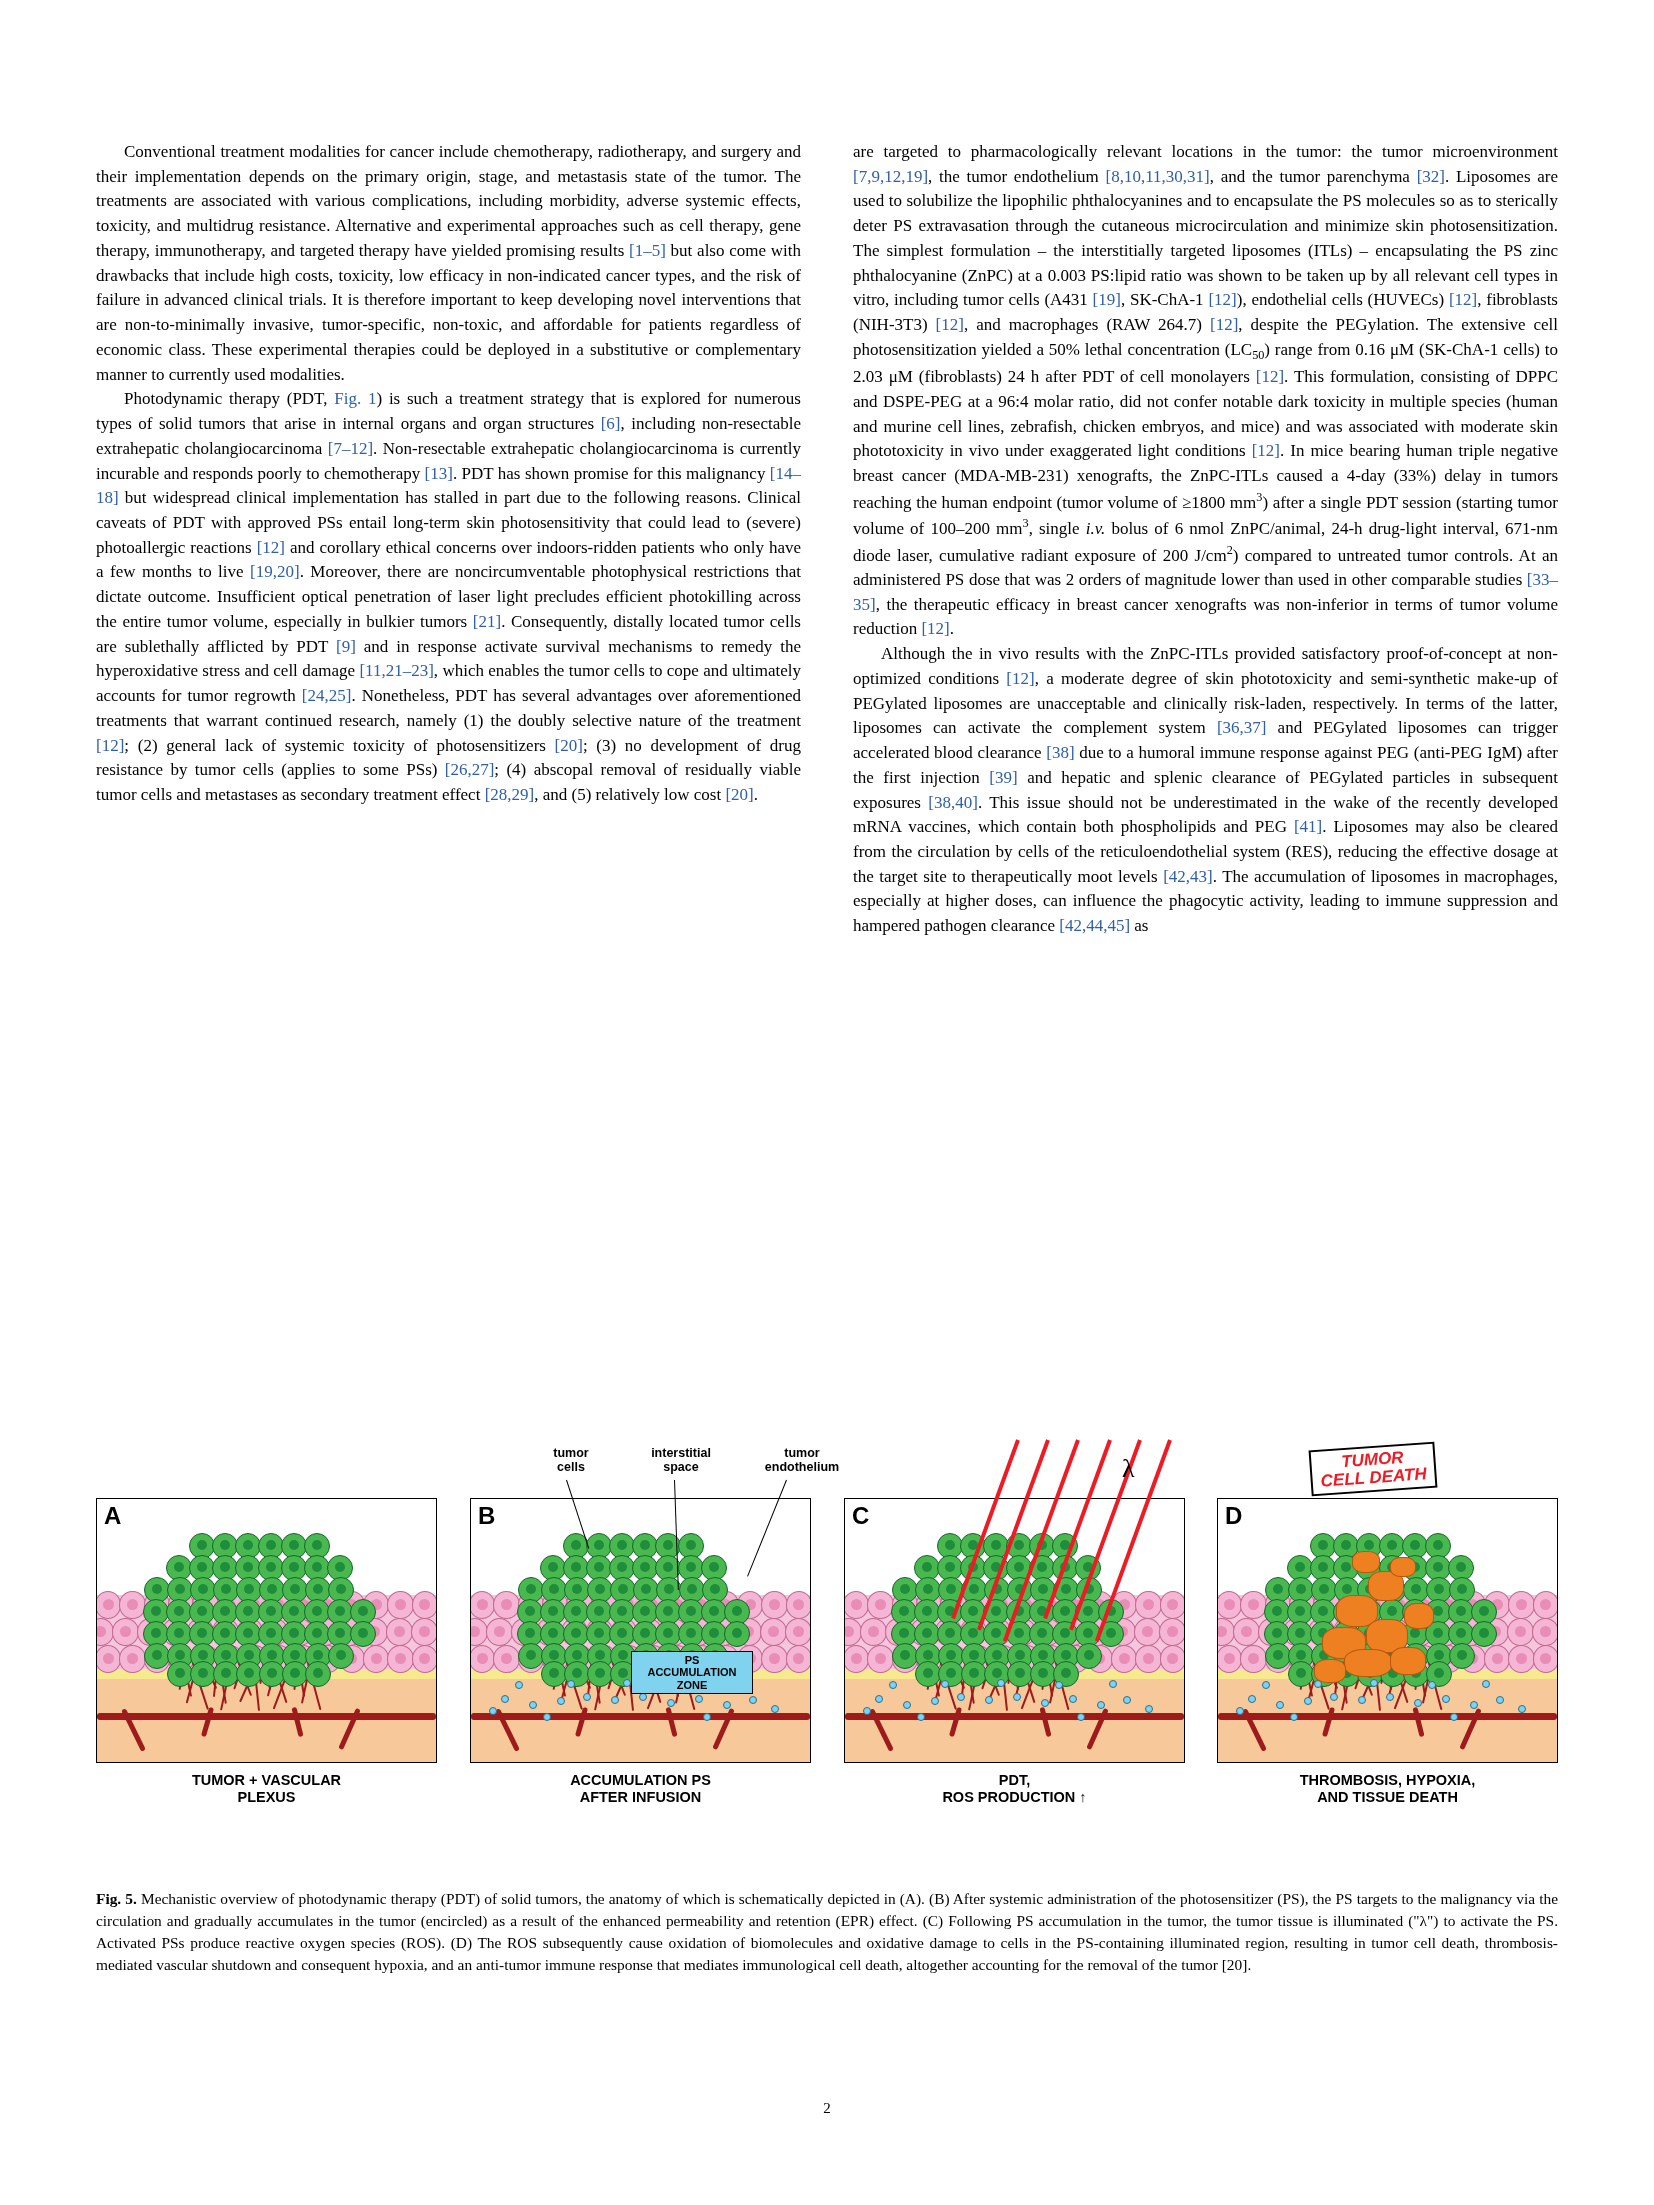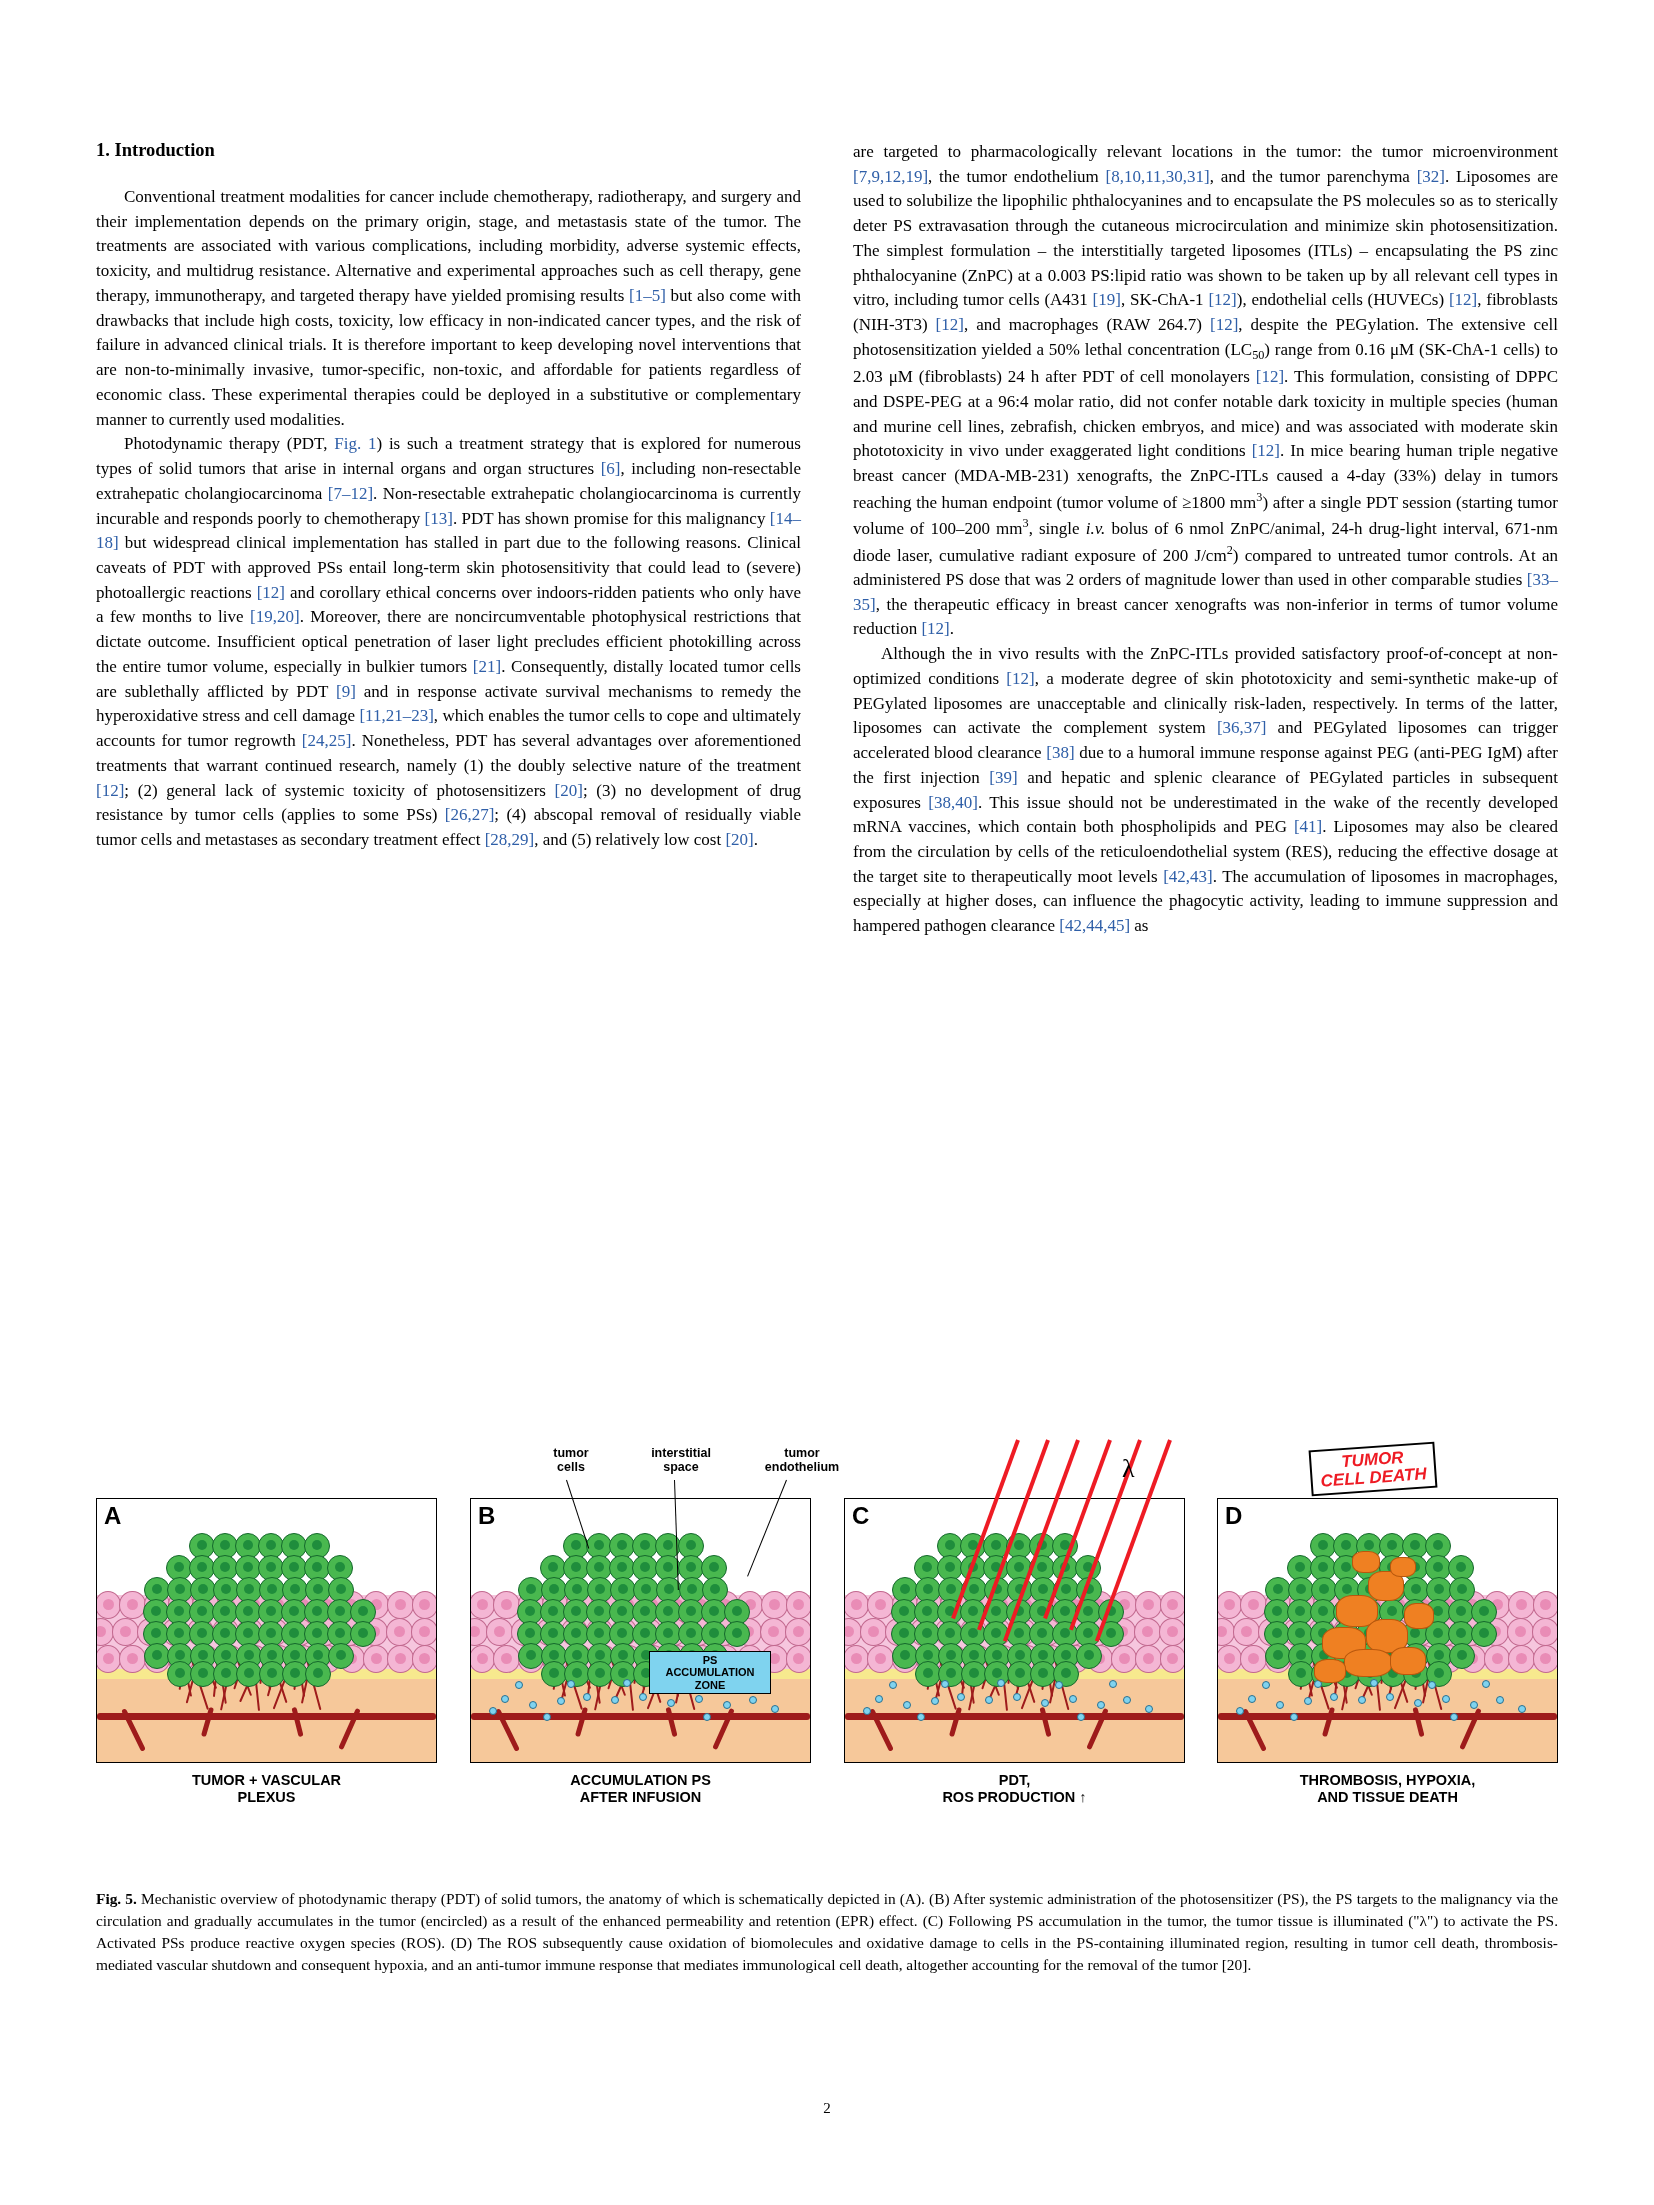--- a/index.html
+++ b/index.html
@@ -143,21 +143,20 @@
 </style>
 </head>
 <body>
 
 <div class="page">
 
 
   <div class="columns">
 
     <div class="col">
-      <h2 class="sec">1.  Introduction</h2>
 
       <p class="body indent">Conventional treatment modalities for cancer include chemotherapy, radiotherapy, and surgery and their implementation depends on the primary origin, stage, and metastasis state of the tumor. The treatments are associated with various complications, including morbidity, adverse systemic effects, toxicity, and multidrug resistance. Alternative and experimental approaches such as cell therapy, gene therapy, immunotherapy, and targeted therapy have yielded promising results <span class="ref">[1–5]</span> but also come with drawbacks that include high costs, toxicity, low efficacy in non-indicated cancer types, and the risk of failure in advanced clinical trials. It is therefore important to keep developing novel interventions that are non-to-minimally invasive, tumor-specific, non-toxic, and affordable for patients regardless of economic class. These experimental therapies could be deployed in a substitutive or complementary manner to currently used modalities.</p>
 
       <p class="body indent">Photodynamic therapy (PDT, <span class="ref">Fig. 1</span>) is such a treatment strategy that is explored for numerous types of solid tumors that arise in internal organs and organ structures <span class="ref">[6]</span>, including non-resectable extrahepatic cholangiocarcinoma <span class="ref">[7–12]</span>. Non-resectable extrahepatic cholangiocarcinoma is currently incurable and responds poorly to chemotherapy <span class="ref">[13]</span>. PDT has shown promise for this malignancy <span class="ref">[14–18]</span> but widespread clinical implementation has stalled in part due to the following reasons. Clinical caveats of PDT with approved PSs entail long-term skin photosensitivity that could lead to (severe) photoallergic reactions <span class="ref">[12]</span> and corollary ethical concerns over indoors-ridden patients who only have a few months to live <span class="ref">[19,20]</span>. Moreover, there are noncircumventable photophysical restrictions that dictate outcome. Insufficient optical penetration of laser light precludes efficient photokilling across the entire tumor volume, especially in bulkier tumors <span class="ref">[21]</span>. Consequently, distally located tumor cells are sublethally afflicted by PDT <span class="ref">[9]</span> and in response activate survival mechanisms to remedy the hyperoxidative stress and cell damage <span class="ref">[11,21–23]</span>, which enables the tumor cells to cope and ultimately accounts for tumor regrowth <span class="ref">[24,25]</span>. Nonetheless, PDT has several advantages over aforementioned treatments that warrant continued research, namely (1) the doubly selective nature of the treatment <span class="ref">[12]</span>; (2) general lack of systemic toxicity of photosensitizers <span class="ref">[20]</span>; (3) no development of drug resistance by tumor cells (applies to some PSs) <span class="ref">[26,27]</span>; (4) abscopal removal of residually viable tumor cells and metastases as secondary treatment effect <span class="ref">[28,29]</span>, and (5) relatively low cost <span class="ref">[20]</span>.</p>
 
     </div>
 
     <div class="col">
       <p class="body">are targeted to pharmacologically relevant locations in the tumor: the tumor microenvironment <span class="ref">[7,9,12,19]</span>, the tumor endothelium <span class="ref">[8,10,11,30,31]</span>, and the tumor parenchyma <span class="ref">[32]</span>. Liposomes are used to solubilize the lipophilic phthalocyanines and to encapsulate the PS molecules so as to sterically deter PS extravasation through the cutaneous microcirculation and minimize skin photosensitization. The simplest formulation – the interstitially targeted liposomes (ITLs) – encapsulating the PS zinc phthalocyanine (ZnPC) at a 0.003 PS:lipid ratio was shown to be taken up by all relevant cell types in vitro, including tumor cells (A431 <span class="ref">[19]</span>, SK-ChA-1 <span class="ref">[12]</span>), endothelial cells (HUVECs) <span class="ref">[12]</span>, fibroblasts (NIH-3T3) <span class="ref">[12]</span>, and macrophages (RAW 264.7) <span class="ref">[12]</span>, despite the PEGylation. The extensive cell photosensitization yielded a 50% lethal concentration (LC<sub>50</sub>) range from 0.16 μM (SK-ChA-1 cells) to 2.03 μM (fibroblasts) 24 h after PDT of cell monolayers <span class="ref">[12]</span>. This formulation, consisting of DPPC and DSPE-PEG at a 96:4 molar ratio, did not confer notable dark toxicity in multiple species (human and murine cell lines, zebrafish, chicken embryos, and mice) and was associated with moderate skin phototoxicity in vivo under exaggerated light conditions <span class="ref">[12]</span>. In mice bearing human triple negative breast cancer (MDA-MB-231) xenografts, the ZnPC-ITLs caused a 4-day (33%) delay in tumors reaching the human endpoint (tumor volume of ≥1800 mm<sup>3</sup>) after a single PDT session (starting tumor volume of 100–200 mm<sup>3</sup>, single <span class="it">i.v.</span> bolus of 6 nmol ZnPC/animal, 24-h drug-light interval, 671-nm diode laser, cumulative radiant exposure of 200 J/cm<sup>2</sup>) compared to untreated tumor controls. At an administered PS dose that was 2 orders of magnitude lower than used in other comparable studies <span class="ref">[33–35]</span>, the therapeutic efficacy in breast cancer xenografts was non-inferior in terms of tumor volume reduction <span class="ref">[12]</span>.</p>
 
@@ -409,21 +408,21 @@
           <div class="vessel" style="left: 108px; top: 208px; width: 5px; height: 30px; transform: rotate(16deg);"></div>
           <div class="vessel" style="left: 198px; top: 208px; width: 5px; height: 30px; transform: rotate(-14deg);"></div>
         </div>
 
       <div class="panel p2">
         <span class="letter">B</span>
         <div class="layer-white"></div>
         <div class="layer-pink"></div>
         <div class="layer-yellow"></div>
         <div class="layer-tan"></div>
-        <div class="zonebox" style="left:178px; top:152px; width:112px;">PS<br>ACCUMULATION<br>ZONE</div>
+        <div class="zonebox" style="left:160px; top:152px; width:112px;">PS<br>ACCUMULATION<br>ZONE</div>
       <div class="cellrow" style="top: 92px; left: -2px;">
             <div class="pcell">
               <i></i>
             </div>
             <div class="pcell">
               <i></i>
             </div>
             <div class="pcell">
               <i></i>
             </div>

